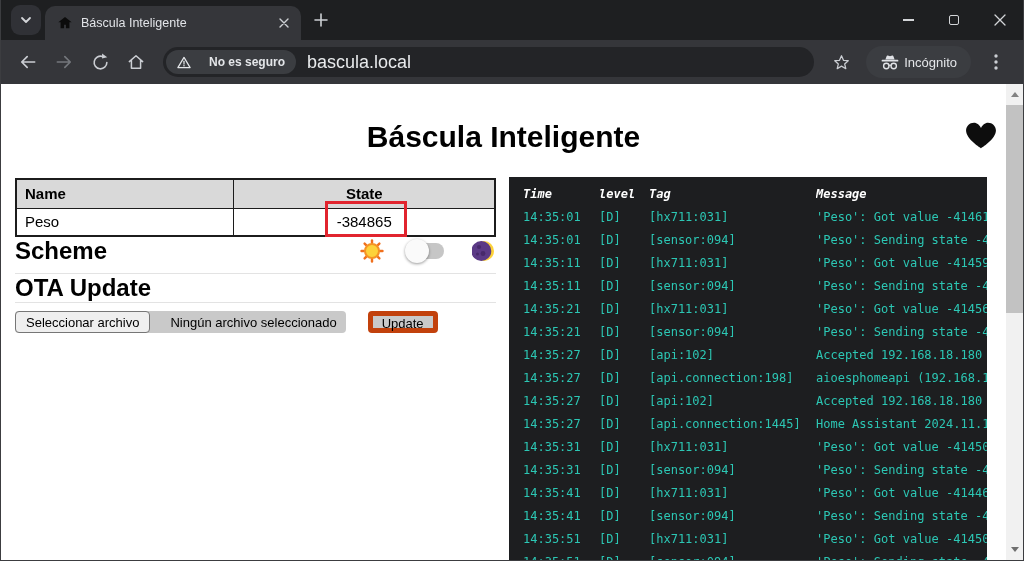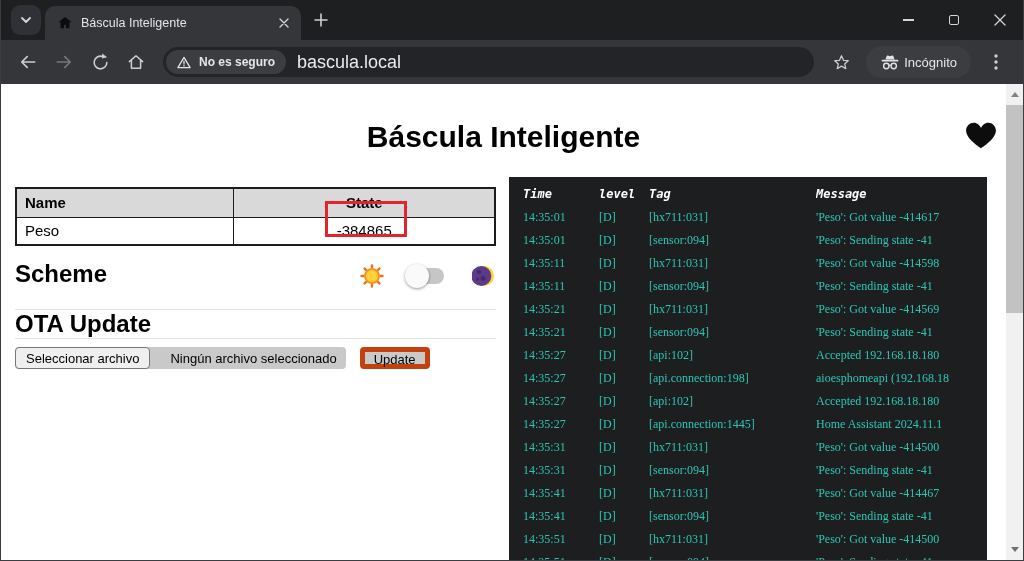--- a/index.html
+++ b/index.html
@@ -25,66 +25,66 @@
              justify-content:center; cursor:pointer;}
   .ic-min { width:11px; height:2px; background:#d3d5d8;}
   .ic-max { width:10px; height:10px; border:1.5px solid #d3d5d8; border-radius:2px;}
 
   
   .toolbar { height:44px; background:#35363a; display:flex; align-items:center; padding:0 10px; gap:2px; flex:none;}
   .nav-btn { width:34px; height:34px; border-radius:50%; border:none; background:none;
              display:flex; align-items:center; justify-content:center; cursor:pointer; flex:none;}
   .omnibox { flex:1; height:30px; background:#232427; border-radius:15px; display:flex; align-items:center;
              padding:0 12px 0 3px; margin:0 8px; min-width:0; cursor:text;}
-  .chip { height:24px; background:#3b3d41; border-radius:12px; display:flex; align-items:center; gap:8px;
+  .chip { height:24px; background:#3b3d41; border-radius:12px; display:flex; align-items:center; gap:18px;
           padding:0 11px; color:#e4e6e9; font-size:12px; font-weight:700; cursor:pointer; flex:none;}
   .url { color:#e8eaec; font-size:18px; margin-left:11px; white-space:nowrap;}
   .incognito { height:32px; border-radius:16px; background:#3b3d41; display:flex; align-items:center; gap:4px;
                padding:0 14px; color:#e4e6e9; font-size:13px; margin:0 6px; flex:none;}
 
   
   .content { flex:1; background:#ffffff; position:relative; overflow:hidden; color:#000;}
   .page-title { position:absolute; top:36px; left:0; right:17px; text-align:center;
                 font-size:30px; font-weight:700; margin:0;}
   .heart { position:absolute; top:37px; right:27px;}
 
-  .left-col { position:absolute; left:14px; top:103px; width:481px;}
+  .left-col { position:absolute; left:14px; top:94px; width:481px;}
   table.sensors { width:100%; border-collapse:collapse; border:2px solid #1c1c1c; font-size:15px;}
   table.sensors th, table.sensors td { border:1px solid #1c1c1c;}
   table.sensors th { background:#d9d9d9; font-weight:700; height:29px;}
   .col-name { text-align:left; padding-left:8px; width:45.5%;}
   .col-state { text-align:center;}
   table.sensors td { height:28px;}
 
-  .scheme-row { display:flex; align-items:flex-end; margin-top:14px; padding-bottom:21px;
+  .scheme-row { display:flex; align-items:center; padding-bottom:8px;
                 border-bottom:1px solid #e3e3e3;}
   h2.sec { font-size:24px; font-weight:700; margin:0;}
   .scheme-icons { margin-left:auto; display:flex; align-items:center; gap:24px;}
   .switch { width:36px; height:16px; background:#c6c6c6; border-radius:8px; position:relative;
             cursor:pointer; margin-right:4px;}
   .knob { position:absolute; left:-3px; top:-4px; width:24px; height:24px; background:#fafafa;
           border-radius:50%; box-shadow:0 1px 3px rgba(0,0,0,.4);}
 
   .ota-h { margin-top:14px; padding-bottom:0; border-bottom:1px solid #e3e3e3;}
-  .file-row { margin-top:8px; display:flex; align-items:center; gap:14px; font-size:13px;}
+  .file-row { margin-top:8px; display:flex; align-items:center; gap:22px; font-size:13px;}
   .file-control { display:inline-flex; align-items:center; background:#c9c9c9; border-radius:4px;
                   height:22px; padding-right:9px; cursor:pointer;}
   .file-btn { height:22px; background:#efefef; border:1px solid #767676; border-radius:4px;
               padding:0 10px; font-size:13px; cursor:pointer; font-family:inherit;}
   .file-status { padding-left:20px; color:#000000; white-space:nowrap;}
   .update-btn { height:22px; background:#c9c9c9; border:5px solid #c2410c; border-radius:4px;
                 padding:0 9px; font-size:13px; cursor:pointer; font-family:inherit;}
 
   
   .log { position:absolute; left:508px; top:93px; width:478px; height:400px;
          background:var(--log-background,#1d1e20); overflow:hidden; padding:6px 0 0 14px;
          font-family:"DejaVu Sans Mono", monospace; font-size:12px;}
   .log-row { display:flex; height:23px; line-height:23px; white-space:pre;}
   .log-head { color:#ffffff; font-weight:700;font-style:italic;}
-  .log-entry { color:var(--log-text,#2cc7b4);font-family:Liberation Serif, serif;}
+  .log-entry { color:var(--log-text,#2cc7b4);}
   .lt { width:76px; flex:none;}
   .ll { width:50px; flex:none;}
   .lg { width:167px; flex:none;}
   .lm { flex:1; overflow:hidden;}
 
   .highlight { position:absolute; left:324px; top:117px; width:82px; height:36px;
                border:3px solid var(--highlight-box,#e1242e); pointer-events:none;}
 
   
   .scrollbar { position:absolute; right:0; top:0; width:17px; height:100%; background:#f1f1f1;}

